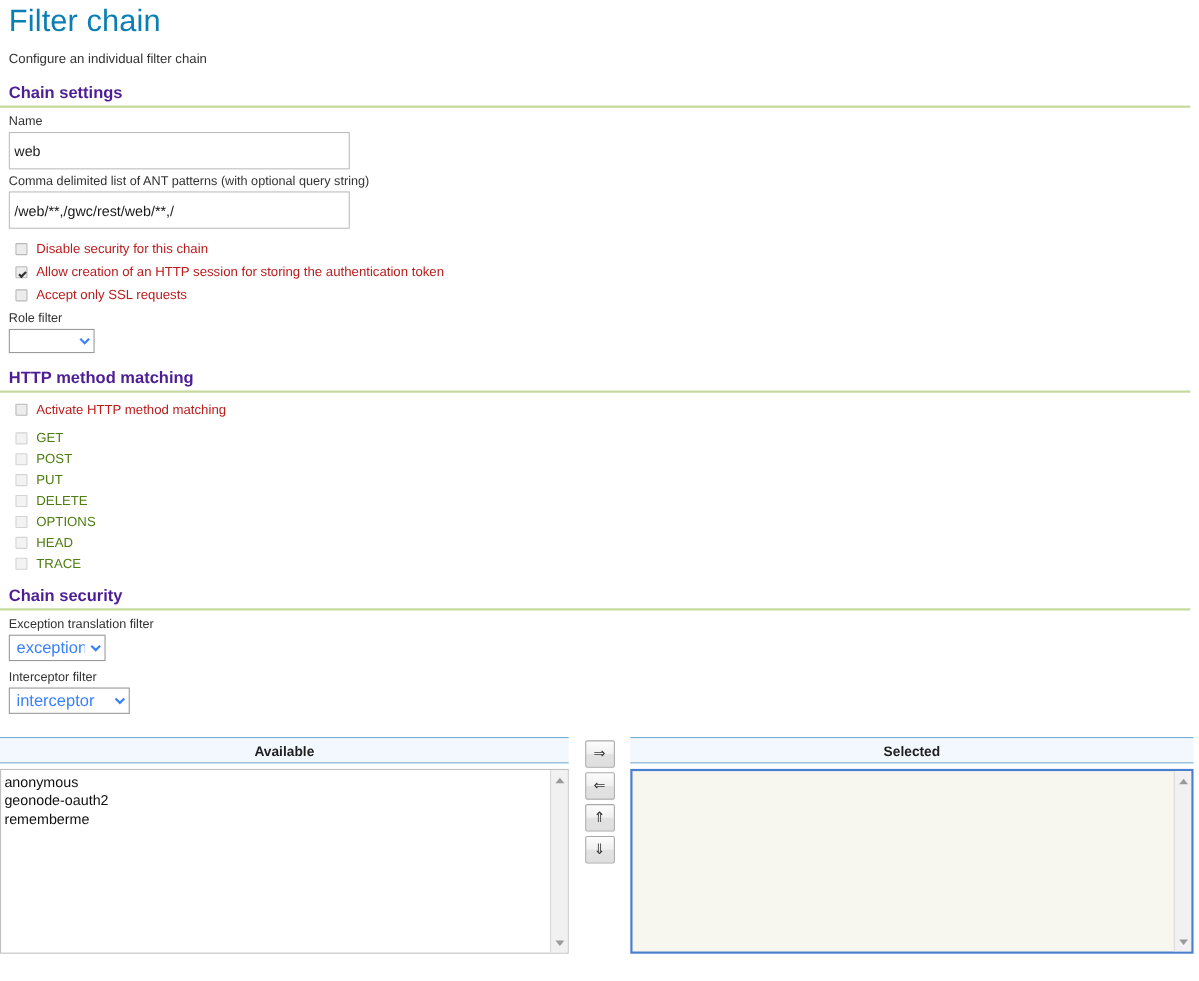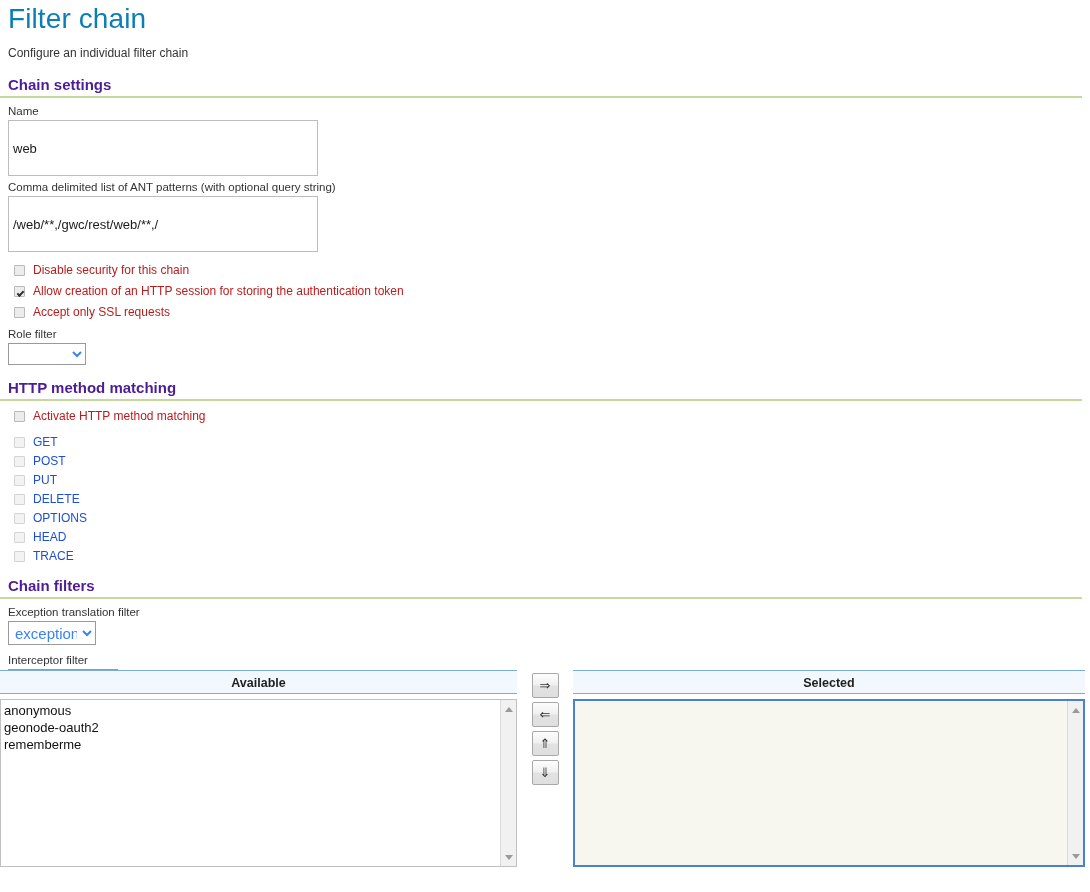--- a/index.html
+++ b/index.html
@@ -77,21 +77,21 @@
     font-size: 11.5px;
     color: #333333;
     line-height: 14px;
     margin: 4px 0 2px 0;
   }
   .text-input {
     width: 300px;
     height: 18px;
     box-sizing: content-box;
     border: 1px solid #bdbdbd;
-    padding: 18px 4px;
+    padding: 7px 4px;
     font-family: "Liberation Sans", sans-serif;
     font-size: 13px;
     color: #1a1a1a;
     background: #ffffff;
     outline: none;
     display: block;
   }
 
   
   .cb-row {
@@ -126,21 +126,21 @@
     height: 2px;
     border-left: 2px solid #333;
     border-bottom: 2px solid #333;
     transform: rotate(-45deg);
   }
   .cb-label {
     font-size: 12px;
     color: #b91c1c;
     line-height: 14px;
   }
-  .cb-label.dim { color: #1d4ed8; }
+  .cb-label.dim { color: #4d7c0f; }
 
   
   select.native {
     font-family: "Liberation Sans", sans-serif;
     font-size: 15px;
     color: #3b82f6;
     border: 1px solid #9a9a9a;
     background: #ffffff;
     padding: 1px 2px;
     height: 24px;
@@ -355,21 +355,21 @@
       <span class="cb-box light"></span>
       <span class="cb-label dim">HEAD</span>
     </div>
     <div class="cb-row tight">
       <span class="cb-box light"></span>
       <span class="cb-label dim">TRACE</span>
     </div>
   </div>
 
   <div class="section" style="margin-top:12px">
-    <div class="section-heading">Chain filters</div>
+    <div class="section-heading">Chain security</div>
   </div>
   <div class="rule-wrap">
       <div class="section-rule"></div>
     </div>
   <div class="section" style="margin-top:2px">
 
     <div class="field-label">Exception translation filter</div>
     <select class="native exception-sel">
       <option>exception</option>
     </select>

